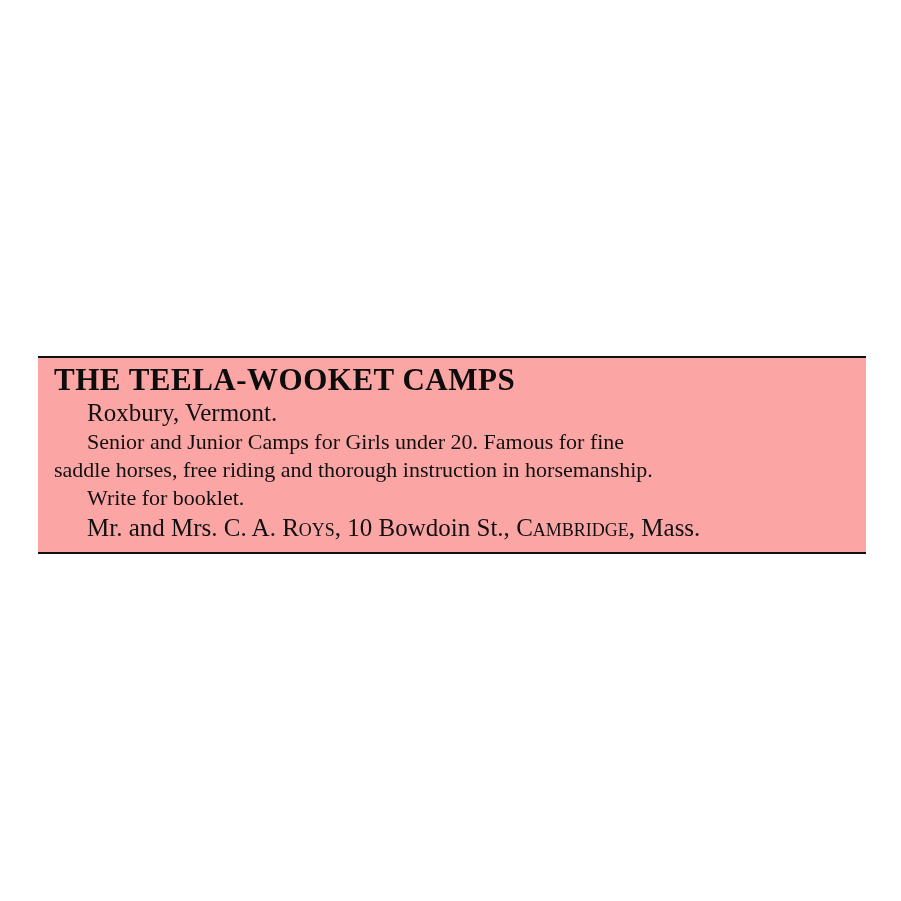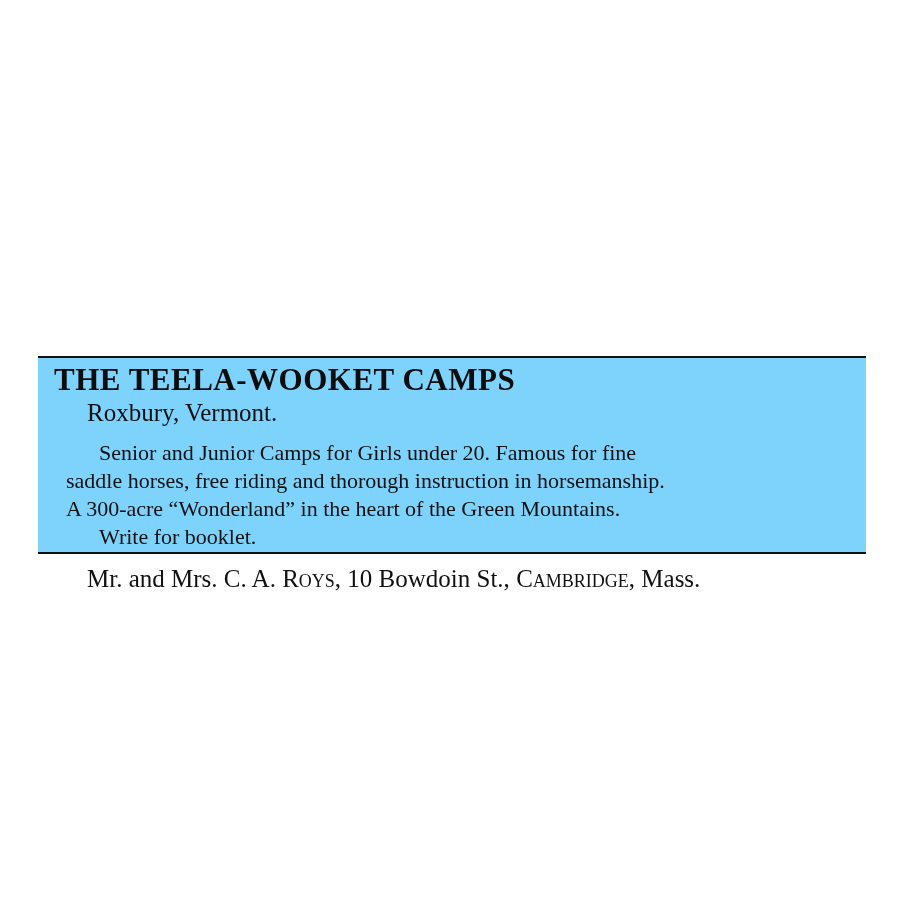--- a/index.html
+++ b/index.html
@@ -19,21 +19,21 @@
     height: 901px;
     background: #ffffff;
   }
   
   .ad-clipping {
     position: absolute;
     left: 38px;
     top: 356px;
     width: 828px;
     height: 198px;
-    background: #7dd3fc;
+    background: #fca5a5;
     border-top: 2px solid #111111;
     border-bottom: 2px solid #111111;
     box-sizing: border-box;
     padding: 0;
   }
   .ad-inner {
     position: absolute;
     left: 16px;
     top: 6px;
     right: 10px;
@@ -52,21 +52,21 @@
     font-size: 25px;
     color: #111111;
     line-height: 1.12;
     margin: 0 0 1px 0;
     padding-left: 33px;
   }
   .ad-body {
     font-size: 22px;
     color: #111111;
     line-height: 1.28;
-    margin: 12px;
+    margin: 0;
   }
   .ad-body .ln {
     display: block;
     white-space: nowrap;
   }
   .ad-body .ln.indent {
     padding-left: 33px;
   }
   .ad-contact {
     font-size: 25px;
@@ -89,21 +89,20 @@
 
     <div class="ad-inner">
 
       <div class="ad-headline">THE TEELA-WOOKET CAMPS</div>
 
       <div class="ad-subline">Roxbury, Vermont.</div>
 
       <div class="ad-body">
         <span class="ln indent">Senior and Junior Camps for Girls under 20.  Famous for fine</span>
         <span class="ln">saddle horses, free riding and thorough instruction in horsemanship.</span>
-        <span class="ln">A 300-acre “Wonderland” in the heart of the Green Mountains.</span>
         <span class="ln indent">Write for booklet.</span>
       </div>
 
       <div class="ad-contact">
         <span>Mr. and Mrs. C. A. </span><span class="smallcaps">Roys</span><span>, 10 Bowdoin St., </span><span class="smallcaps">Cambridge</span><span>, Mass.</span>
       </div>
 
     </div>
   </div>
 

